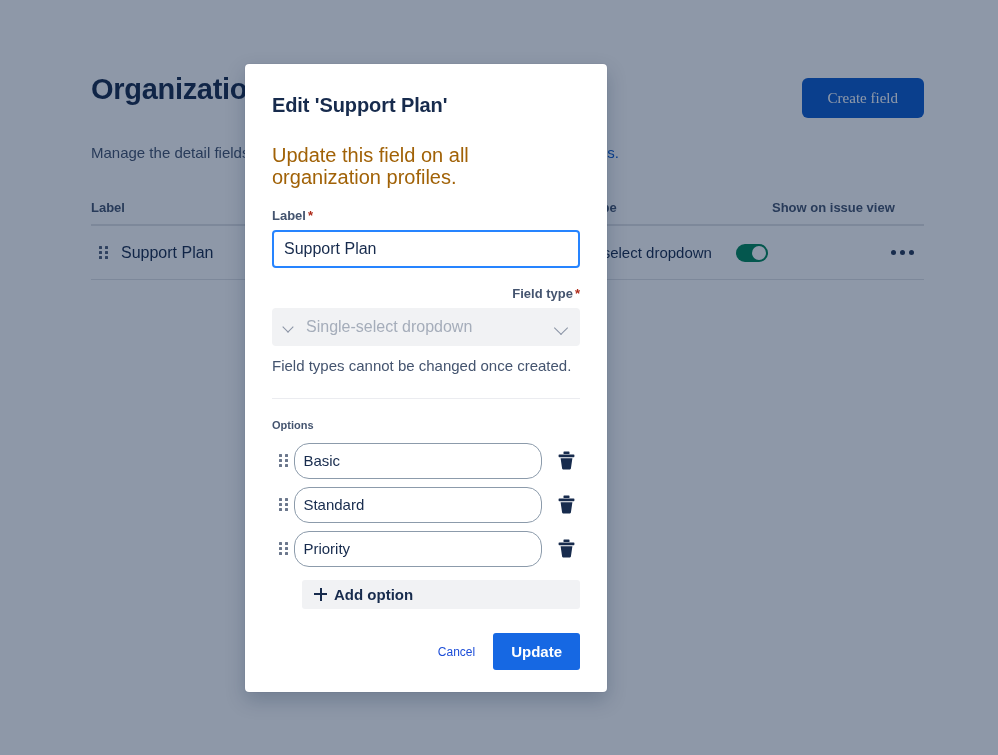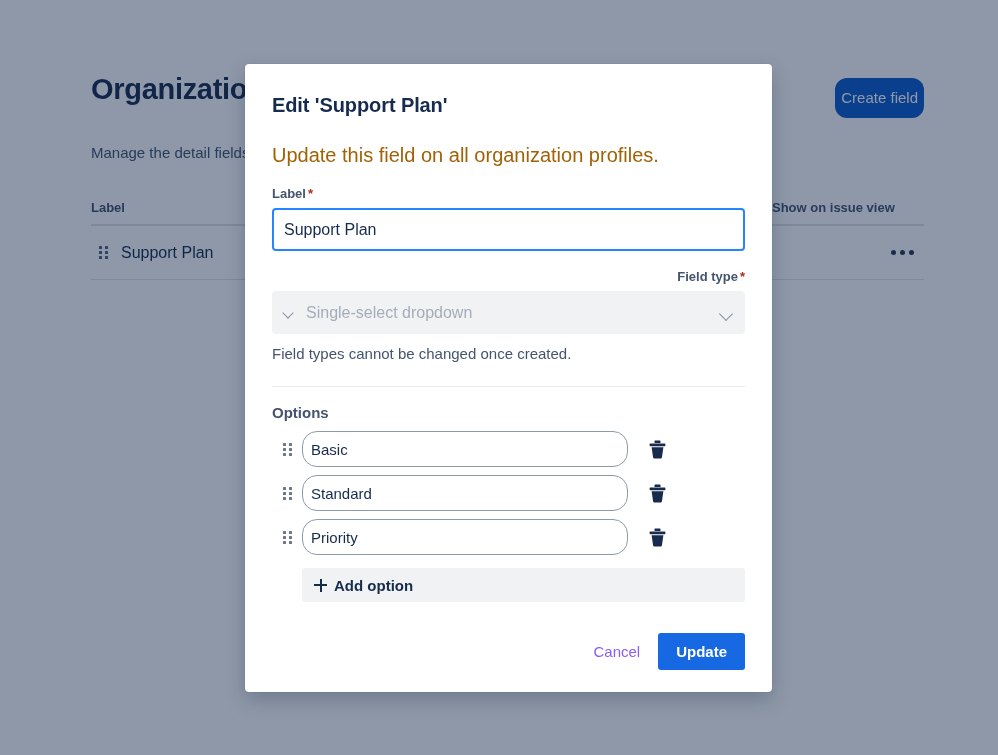--- a/index.html
+++ b/index.html
@@ -45,24 +45,24 @@
   }
 
   .create-field-button {
     position: absolute;
     right: 0;
     top: 8px;
     background: #0C5BCE;
     color: #ffffff;
     font-size: 15px;
     font-weight: 500;
-    font-family: Liberation Sans, sans-serif;
+    font-family: Liberation Serif, serif;
     border: none;
-    border-radius: 12px;
-    padding: 10px 6px;
+    border-radius: 6px;
+    padding: 10px 26px;
     cursor: pointer;
     line-height: 20px;
   }
 
   .page-desc {
     position: absolute;
     left: 91px;
     top: 142px;
     font-size: 15px;
     color: #44546F;
@@ -179,21 +179,21 @@
     inset: 0;
     background: rgba(9, 30, 66, 0.46);
     z-index: 50;
   }
 
   
   .modal {
     position: absolute;
     left: 245px;
     top: 64px;
-    width: 527px;
+    width: 362px;
     height: 628px;
     background: #ffffff;
     border-radius: 4px;
     box-shadow: 0 8px 20px rgba(9, 30, 66, 0.22), 0 0 1px rgba(9,30,66,0.28);
     z-index: 100;
     padding: 28px 27px 0 27px;
     display: flex;
     flex-direction: column;
   }
 
@@ -288,21 +288,21 @@
     margin-top: 10px;
   }
 
   .divider {
     height: 1px;
     background: #EBECF0;
     margin: 22px 0 18px 0;
   }
 
   .options-title {
-    font-size: 15px;
+    font-size: 11px;
     font-weight: 700;
     color: #44546F;
     line-height: 16px;
     margin-bottom: 10px;
   }
 
   .option-row {
     display: flex;
     align-items: center;
     margin-bottom: 8px;
@@ -375,23 +375,23 @@
     align-items: center;
     justify-content: flex-end;
     gap: 6px;
     padding-bottom: 22px;
     padding-top: 24px;
   }
   .cancel-btn {
     background: transparent;
     border: none;
     font-family: "Liberation Sans", sans-serif;
-    font-size: 15px;
+    font-size: 12px;
     font-weight: 500;
-    color: #8b5cf6;
+    color: #1d4ed8;
     padding: 9px 12px;
     border-radius: 3px;
     cursor: pointer;
   }
   .update-btn {
     background: #1668E3;
     border: none;
     border-radius: 3px;
     font-family: "Liberation Sans", sans-serif;
     font-size: 15px;

